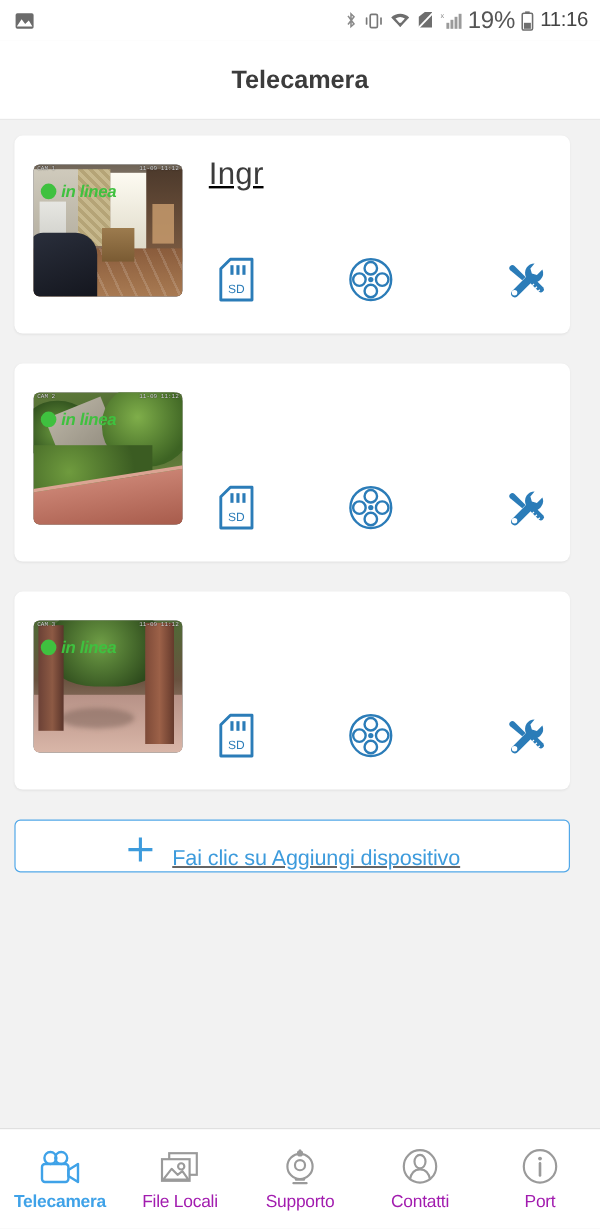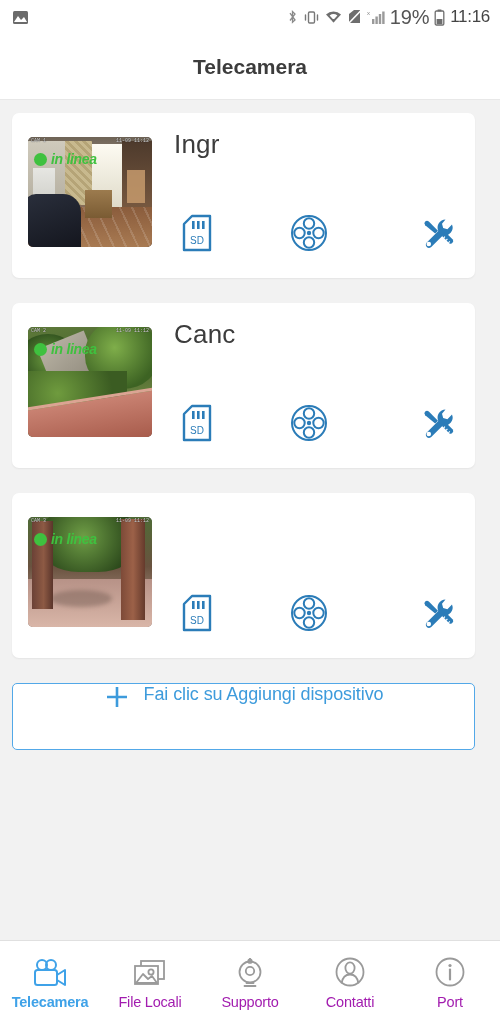--- a/index.html
+++ b/index.html
@@ -29,20 +29,21 @@
     display:flex; align-items:center; justify-content:center;
     border-bottom:1px solid #e8e8e8;
   }
   .header-title{ font-size:21px; font-weight:bold; color:#3c3c3c; }
 
   
   .content{
     flex:1; background:#f2f2f2;
     padding:13px 25px 0 12px;
     overflow:hidden;
+    text-decoration:underline;
   }
 
   
   .card{
     background:#ffffff; border-radius:7px;
     height:165px; margin-bottom:25px;
     padding:24px 14px 0 16px;
     display:flex; position:relative;
     box-shadow:0 1px 2px rgba(0,0,0,.06);
   }
@@ -138,23 +139,23 @@
     margin-top:auto; margin-bottom:24px;
     padding-right:2px;
   }
   .act{ width:42px; height:42px; display:flex; align-items:center; justify-content:center; }
   .act.sd{ margin-left:2px; }
   .act.ptz{ margin-left:70px; }
   .act.tools{ margin-left:auto; }
 
   
   .add-btn{
-    margin-top:20px; height:67px; background:#ffffff;
+    margin-top:20px; height:44px; background:#ffffff;
     border:1px solid #52a8e8; border-radius:5px;
-    display:flex; align-items:flex-start; justify-content:center; gap:14px;
+    display:flex; align-items:flex-end; justify-content:center; gap:14px;
     color:#3d9bdc;
   }
   .add-label{ font-size:18px; color:#3d9bdc; letter-spacing:-.1px; }
 
   
   .bottomnav{
     height:84px; background:#ffffff; flex:none;
     border-top:1px solid #e0e0e0;
     display:flex; align-items:center;
   }
@@ -302,21 +303,20 @@
       <div class="thumb-osd">
         <span>CAM 2</span>
         <span>11-09 11:12</span>
       </div>
       <div class="online">
         <span class="online-dot"></span>
         <span class="online-txt">in linea</span>
       </div>
     </div>
     <div class="card-body">
-      <div class="dev-name">Canc</div>
       <div class="actions">
         <div class="act sd">
           <svg width="30" height="38" viewBox="0 0 30 38">
               <path d="M2 10 L10 2 L28 2 L28 36 L2 36 Z" fill="none" stroke="#2b7cb8" stroke-width="2.4" stroke-linejoin="round"></path>
               <rect x="10" y="7" width="2.6" height="8" fill="#2b7cb8"></rect>
               <rect x="15" y="7" width="2.6" height="8" fill="#2b7cb8"></rect>
               <rect x="20" y="7" width="2.6" height="8" fill="#2b7cb8"></rect>
               <text x="15" y="30" font-size="10" fill="#2b7cb8" text-anchor="middle" font-family="sans-serif">SD</text>
             </svg>
         </div>

